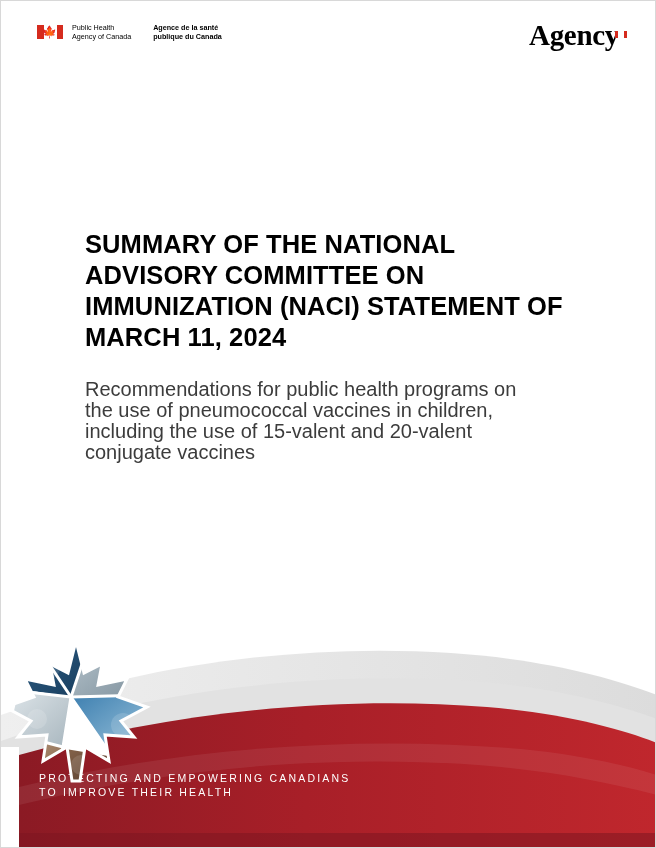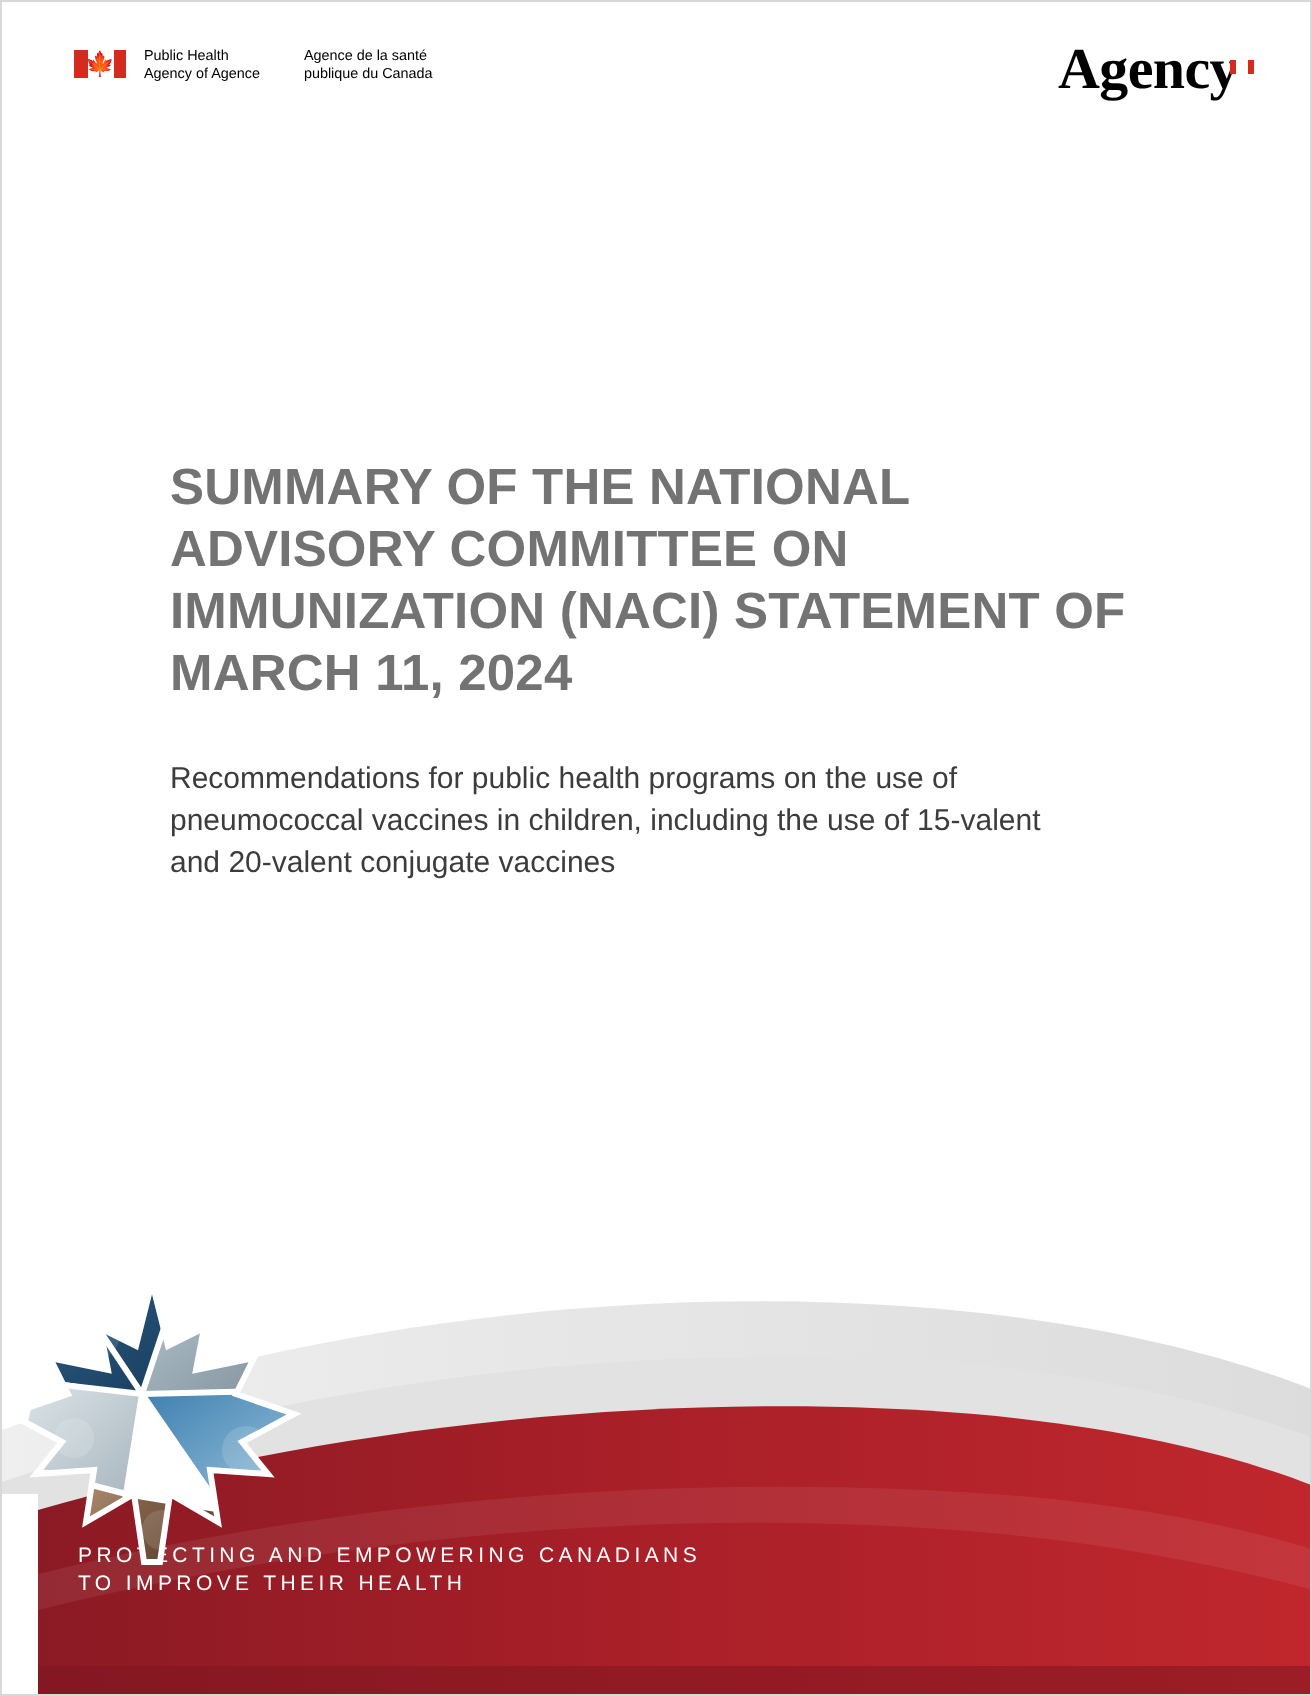--- a/index.html
+++ b/index.html
@@ -64,21 +64,21 @@
     display: flex;
     align-items: flex-start;
   }
   .fip-en, .fip-fr {
     font-size: 7.2px;
     line-height: 9.4px;
     color: #000000;
     font-family: "Liberation Sans", sans-serif;
     white-space: pre-line;
   }
-  .fip-fr { margin-left: 22px; }
+  .fip-fr { margin-left: 22px; font-weight: bold; }
 
   .canada-wordmark {
     position: absolute;
     right: 36px;
     top: 18px;
     font-family: "Liberation Serif", serif;
     font-weight: bold;
     font-size: 29px;
     color: #000000;
     letter-spacing: -0.3px;
@@ -111,26 +111,26 @@
   .title-block {
     position: absolute;
     left: 84px;
     top: 228px;
     width: 500px;
   }
   .doc-title {
     font-size: 25.5px;
     line-height: 31px;
     font-weight: bold;
-    color: #737373;
+    color: #000000;
     margin: 0 0 26px 0;
     letter-spacing: 0.1px;
   }
   .doc-subtitle {
-    font-size: 15px;
+    font-size: 20px;
     line-height: 21px;
     color: #3c3c3c;
     margin: 0;
     max-width: 462px;
   }
 
   
   .footer {
     position: absolute;
     left: 0;
@@ -173,21 +173,21 @@
 
   <div class="header">
     <div class="fip">
       <span class="flag">
         <span class="bar-l"></span>
           <span class="bar-r"></span>
         <span class="leaf">🍁</span>
       </span>
       <span class="fip-text">
         <span class="fip-en">Public Health
-Agency of Agence</span>
+Agency of Canada</span>
         <span class="fip-fr">Agence de la santé
 publique du Canada</span>
       </span>
     </div>
     <div class="canada-wordmark">
       <span>Agency</span><span class="flagdot"><span>
             <i class="l"></i>
             <i class="r"></i>
           </span></span>
     </div>

